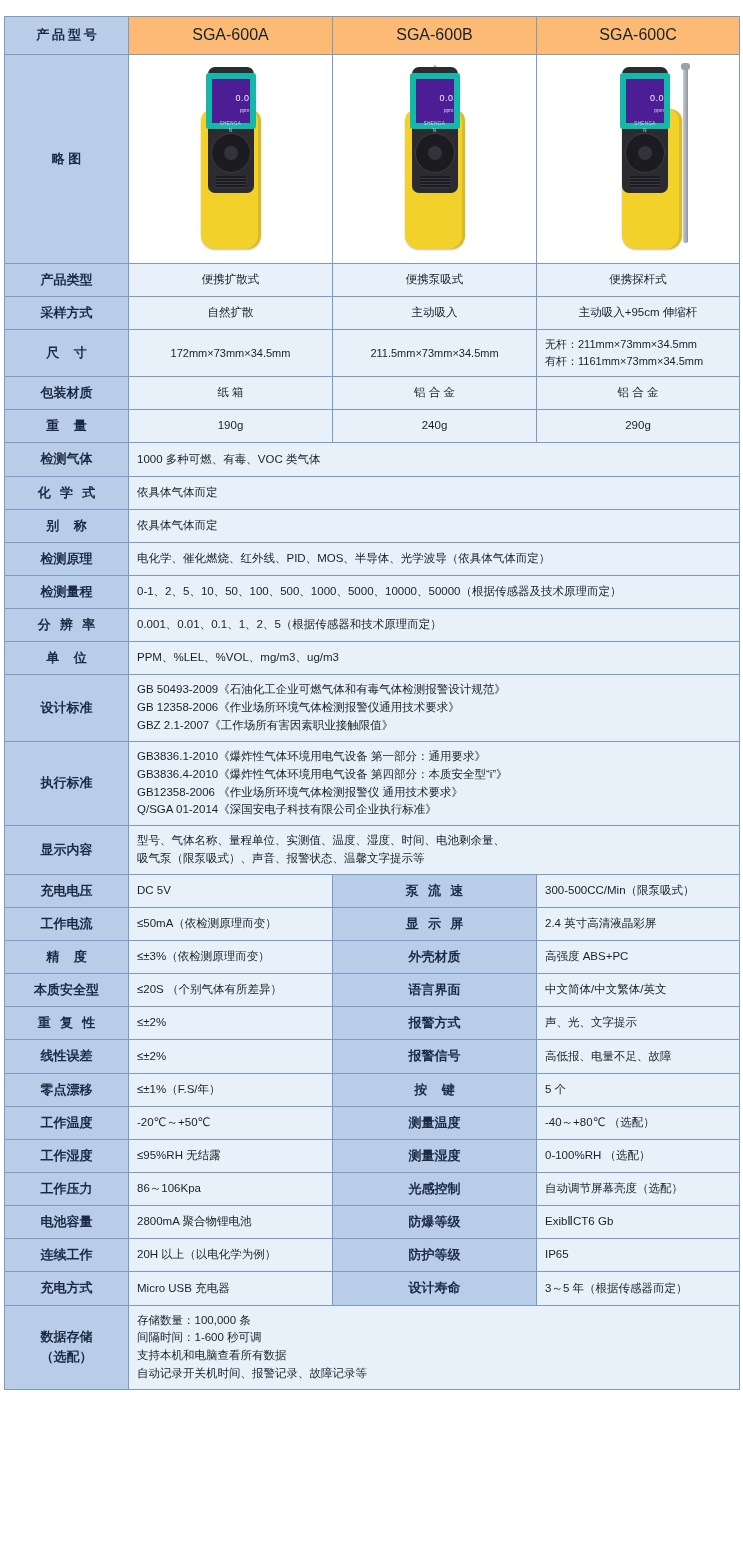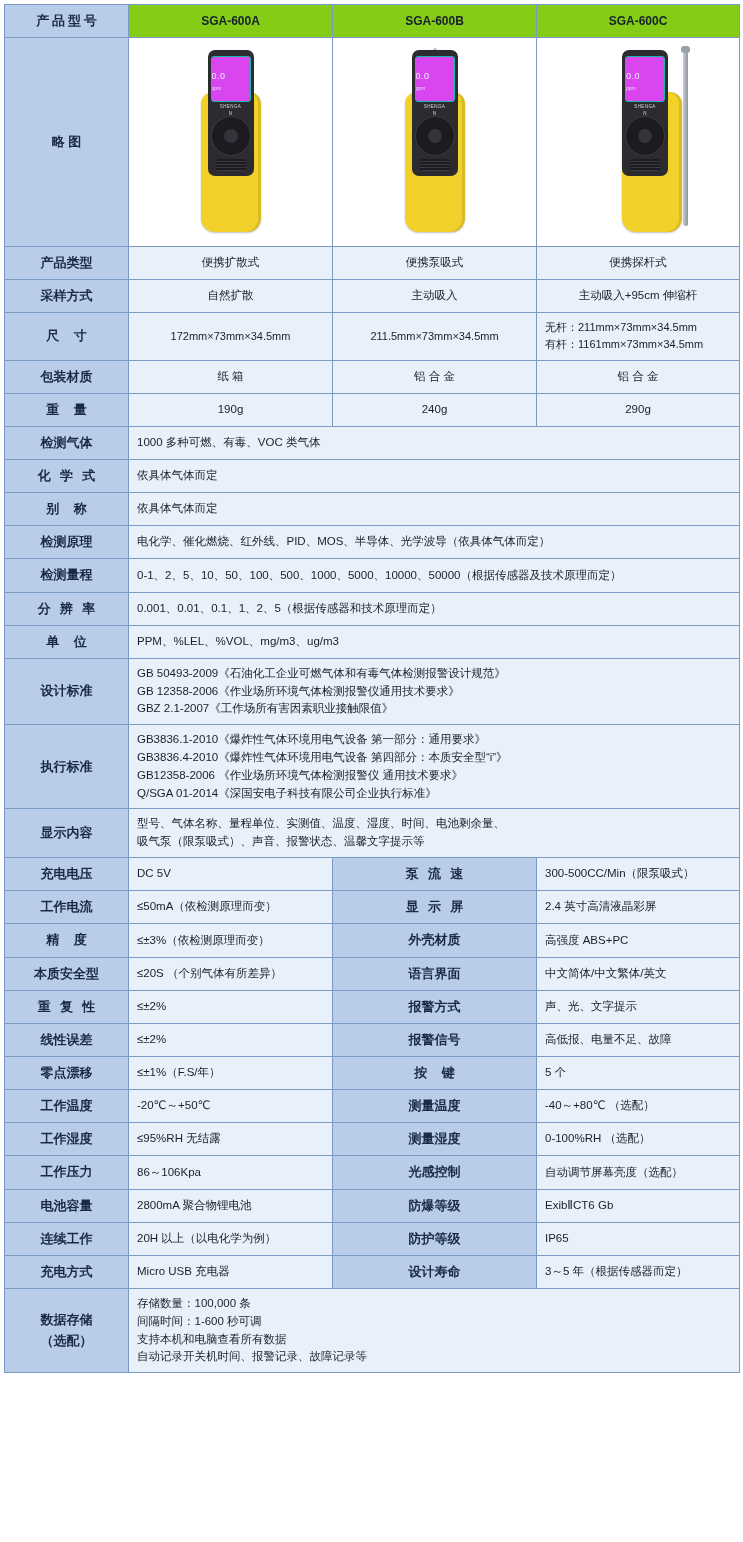--- a/index.html
+++ b/index.html
@@ -9,21 +9,21 @@
   }
   body {
     width: 743px;
     font-family: "Liberation Sans", "DejaVu Sans", sans-serif;
     font-size: 12px;
     color: #1a1a1a;
   }
   .sheet {
     width: 683px;
     box-sizing: border-box;
-    padding: 4px 4px 6px 4px;
+    padding: 16px 4px 6px 4px;
   }
   table.spec {
     width: 735px;
     border-collapse: collapse;
     table-layout: fixed;
   }
   table.spec td {
     border: 1px solid #7b9bc4;
     padding: 6px 8px;
     vertical-align: middle;
@@ -49,25 +49,24 @@
   .val {
     background: #e8f0f9;
     color: #17202b;
     font-size: 11.5px;
   }
   .val-c {
     text-align: center;
     margin-left: 32px;
   }
   .hdr-val {
-    background: #84cc16;
+    background: #fdba74;
     text-align: center;
-    font-size: 12px;
+    font-size: 16px;
     color: #17202b;
-    font-weight: bold;
   }
   .imgcell {
     background: #ffffff;
     text-align: center;
     padding: 6px 2px;
     height: 196px;
   }
   .spaced2 {
     letter-spacing: 0.42em;
     text-indent: 0.42em;
@@ -112,26 +111,26 @@
     background: #2b2b30;
     border-radius: 7px;
   }
   .screen {
     position: absolute;
     left: 50%;
     transform: translateX(-50%);
     top: 6px;
     width: 38px;
     height: 44px;
-    background: #d946ef;
+    background: #4c1d95;
     border-radius: 3px;
-    border: 1px solid #14b8a6;
+    border: 6px solid #14b8a6;
     color: #e9f2ff;
     font-size: 6px;
-    text-align: left;
+    text-align: right;
     overflow: hidden;
   }
   .screen .big {
     display: block;
     margin-top: 13px;
     font-size: 9px;
     letter-spacing: 0.5px;
   }
   .screen .tiny {
     display: block;

